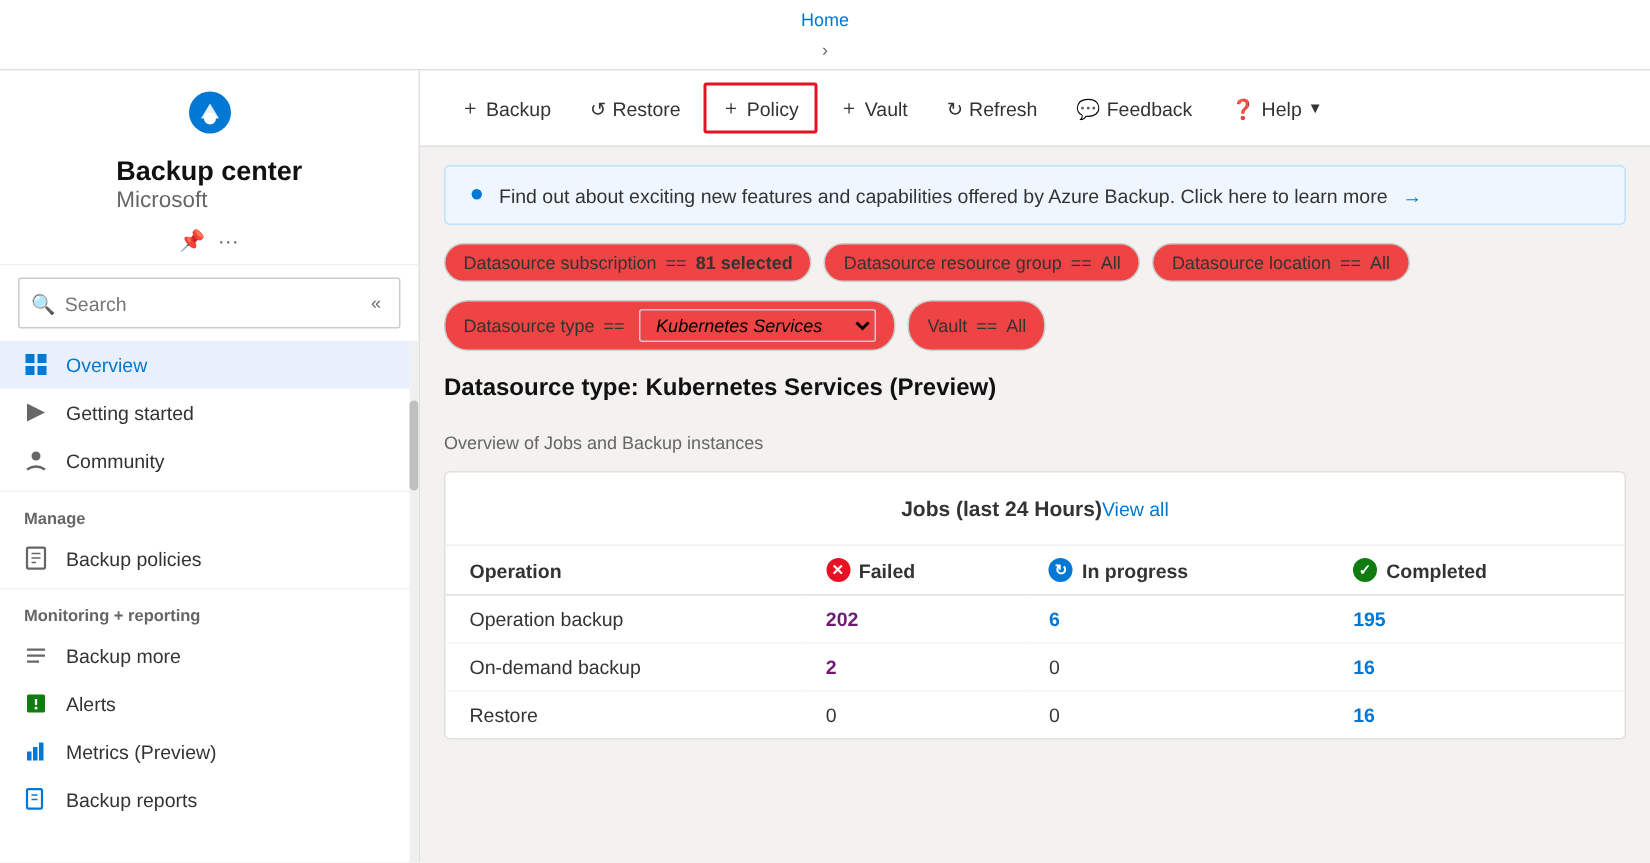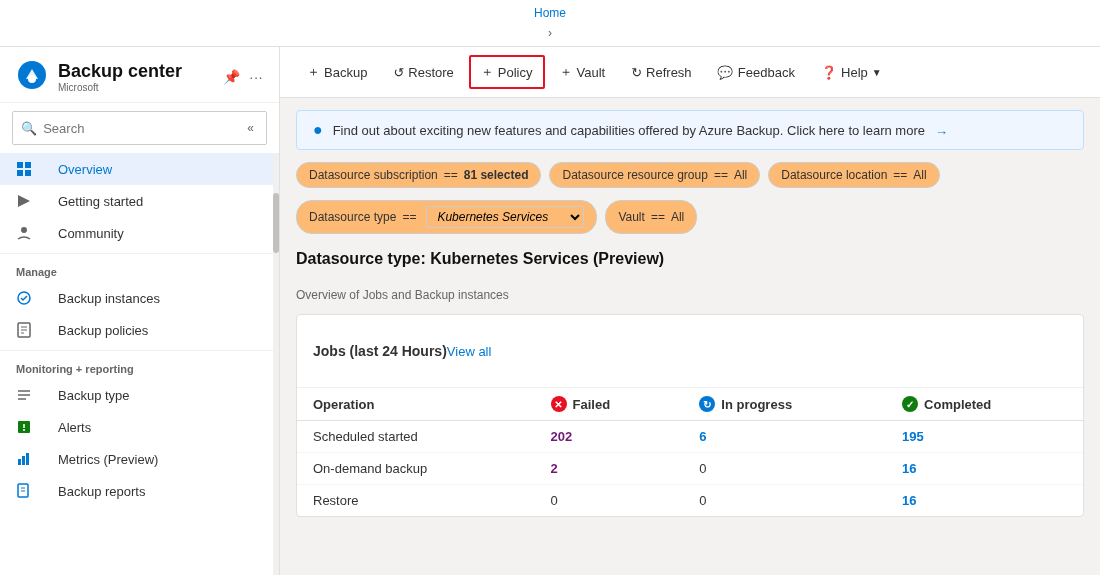--- a/index.html
+++ b/index.html
@@ -3,31 +3,31 @@
   <meta charset="utf-8">
   <style>
     * { box-sizing: border-box; margin: 0; padding: 0; }
     body { font-family: 'Segoe UI', Arial, sans-serif; font-size: 13px; color: #333; background: #f3f2f1; display: flex; flex-direction: column; height: 575px; overflow: hidden; }
 
     
     .layout { display: flex; flex: 1; overflow: hidden; }
 
     
     .sidebar { width: 280px; background: #fff; border-right: 1px solid #e0e0e0; display: flex; flex-direction: column; overflow-y: auto; flex-shrink: 0; }
-    .sidebar-header { padding: 12px 16px 8px; display: flex; align-items: center; gap: 10px; border-bottom: 1px solid #f0f0f0; }
+    .sidebar-header { padding: 12px 16px 8px; display: flex; align-items: center; gap: 10px; border-bottom: 1px solid #f0f0f0; flex-direction: column; }
     .sidebar-logo { width: 32px; height: 32px; }
     .sidebar-title-group { flex: 1; }
     .sidebar-title { font-size: 18px; font-weight: 600; color: #111; }
-    .sidebar-subtitle { font-size: 10px; color: #666; }
+    .sidebar-subtitle { font-size: 15px; color: #666; }
     .sidebar-icons { display: flex; gap: 8px; color: #666; font-size: 14px; }
 
     .search-box { margin: 8px 12px; display: flex; align-items: center; border: 1px solid #ccc; border-radius: 2px; padding: 5px 8px; gap: 6px; background: #fff; }
     .search-box input { border: none; outline: none; font-size: 13px; flex: 1; }
     .collapse-btn { padding: 4px; cursor: pointer; color: #666; font-size: 12px; }
-    .nav-item { display: flex; align-items: center; gap: 26px; padding: 8px 16px; cursor: pointer; font-size: 13px; color: #333; }
+    .nav-item { display: flex; align-items: center; gap: 12px; padding: 8px 16px; cursor: pointer; font-size: 13px; color: #333; }
     .nav-item.active { background: #e8f0fe; color: #0078d4; }
     .nav-section { padding: 12px 16px 4px; font-size: 11px; font-weight: 600; color: #666; text-transform: none; border-top: 1px solid #f0f0f0; margin-top: 4px; }
     .nav-icon { width: 16px; height: 16px; display: flex; align-items: center; justify-content: center; flex-shrink: 0; }
 
     
     .content { flex: 1; display: flex; flex-direction: column; overflow: hidden; background: #f3f2f1; }
 
     
     .toolbar { background: #fff; padding: 8px 16px; display: flex; align-items: center; gap: 4px; border-bottom: 1px solid #e0e0e0; }
     .toolbar-btn { display: flex; align-items: center; gap: 4px; padding: 6px 10px; border: 1px solid transparent; background: transparent; cursor: pointer; font-size: 13px; color: #333; border-radius: 2px; }
@@ -35,30 +35,30 @@
 
     
     .content-body { flex: 1; overflow-y: auto; padding: 12px 16px; }
 
     
     .info-banner { background: #eff6ff; border: 1px solid #bde0ff; border-radius: 4px; padding: 10px 16px; display: flex; align-items: center; gap: 10px; margin-bottom: 12px; font-size: 13px; color: #333; }
     .info-link { color: #0078d4; text-decoration: none; cursor: pointer; }
 
     
     .filters { display: flex; flex-wrap: wrap; gap: 8px; margin-bottom: 16px; }
-    .filter-chip { display: flex; align-items: center; gap: 6px; padding: 5px 12px; background: #fdba74; border: 1px solid #ccc; border-radius: 16px; font-size: 12px; cursor: pointer; }
+    .filter-chip { display: flex; align-items: center; gap: 6px; padding: 5px 12px; background: #ef4444; border: 1px solid #ccc; border-radius: 16px; font-size: 12px; cursor: pointer; }
     .filter-chip select { border: none; outline: none; font-size: 12px; background: transparent; cursor: pointer; font-style: italic; }
 
     
     .section-title { font-size: 16px; font-weight: 600; color: #111; margin-bottom: 20px; }
     .section-subtitle { font-size: 12px; color: #666; margin-bottom: 12px; }
 
     
     .jobs-card { background: #fff; border: 1px solid #e0e0e0; border-radius: 4px; padding: 0; }
-    .jobs-header { display: flex; align-items: center; justify-content: flex-start; padding: 28px 16px; border-bottom: 1px solid #f0f0f0; }
+    .jobs-header { display: flex; align-items: center; justify-content: center; padding: 16px 16px; border-bottom: 1px solid #f0f0f0; }
     .jobs-title { font-size: 14px; font-weight: 600; }
     .view-all { color: #0078d4; cursor: pointer; font-size: 13px; text-decoration: none; }
 
     .jobs-table { width: 100%; border-collapse: collapse; }
     .jobs-table th { padding: 8px 16px; text-align: left; font-weight: 600; font-size: 13px; border-bottom: 1px solid #e0e0e0; }
     .jobs-table td { padding: 8px 16px; font-size: 13px; border-bottom: 1px solid #f5f5f5; }
     .jobs-table tr:last-child td { border-bottom: none; }
     .status-cell { display: flex; align-items: center; gap: 6px; }
 
     .num-red { color: #701a75; font-weight: 700; cursor: pointer; }
@@ -141,49 +141,40 @@
               </svg>
           </div>
           <span>Community</span>
         </div>
 
         <div class="nav-section">Manage</div>
 
         <div class="nav-item">
           <div class="nav-icon">
             <svg viewBox="0 0 16 16" width="16" height="16">
-                <circle cx="8" cy="8" r="6" fill="none" stroke="#0078d4" stroke-width="1.5"></circle>
-                <path d="M5 8 L7 10 L11 6" stroke="#0078d4" stroke-width="1.5" fill="none"></path>
-              </svg>
-          </div>
-          <span>Backup instances</span>
-        </div>
-        <div class="nav-item">
-          <div class="nav-icon">
-            <svg viewBox="0 0 16 16" width="16" height="16">
                 <rect x="2" y="1" width="12" height="14" rx="1" fill="none" stroke="#666" stroke-width="1.5"></rect>
                 <line x1="5" y1="5" x2="11" y2="5" stroke="#666" stroke-width="1"></line>
                 <line x1="5" y1="8" x2="11" y2="8" stroke="#666" stroke-width="1"></line>
                 <line x1="5" y1="11" x2="8" y2="11" stroke="#666" stroke-width="1"></line>
               </svg>
           </div>
           <span>Backup policies</span>
         </div>
 
         <div class="nav-section">Monitoring + reporting</div>
 
         <div class="nav-item">
           <div class="nav-icon">
             <svg viewBox="0 0 16 16" width="16" height="16">
                 <line x1="2" y1="4" x2="14" y2="4" stroke="#666" stroke-width="1.5"></line>
                 <line x1="2" y1="8" x2="14" y2="8" stroke="#666" stroke-width="1.5"></line>
                 <line x1="2" y1="12" x2="10" y2="12" stroke="#666" stroke-width="1.5"></line>
               </svg>
           </div>
-          <span>Backup type</span>
+          <span>Backup more</span>
         </div>
         <div class="nav-item">
           <div class="nav-icon">
             <svg viewBox="0 0 16 16" width="16" height="16">
                 <rect x="2" y="2" width="12" height="12" rx="1" fill="#107c10"></rect>
                 <line x1="8" y1="5" x2="8" y2="9" stroke="white" stroke-width="1.5"></line>
                 <circle cx="8" cy="11" r="1" fill="white"></circle>
               </svg>
           </div>
           <span>Alerts</span>
@@ -316,21 +307,21 @@
               <th>
                 <div class="status-cell">
                   <div class="icon-circle-check">✓</div>
                   <span>Completed</span>
                 </div>
               </th>
             </tr>
           </thead>
           <tbody id="jobs-tbody">
               <tr>
-      <td>Scheduled started</td>
+      <td>Operation backup</td>
       <td><span class="num-red">202</span></td>
       <td><span class="num-blue">6</span></td>
       <td><span class="num-blue">195</span></td>
     </tr>
               <tr>
       <td>On-demand backup</td>
       <td><span class="num-red">2</span></td>
       <td><span class="">0</span></td>
       <td><span class="num-blue">16</span></td>
     </tr>

